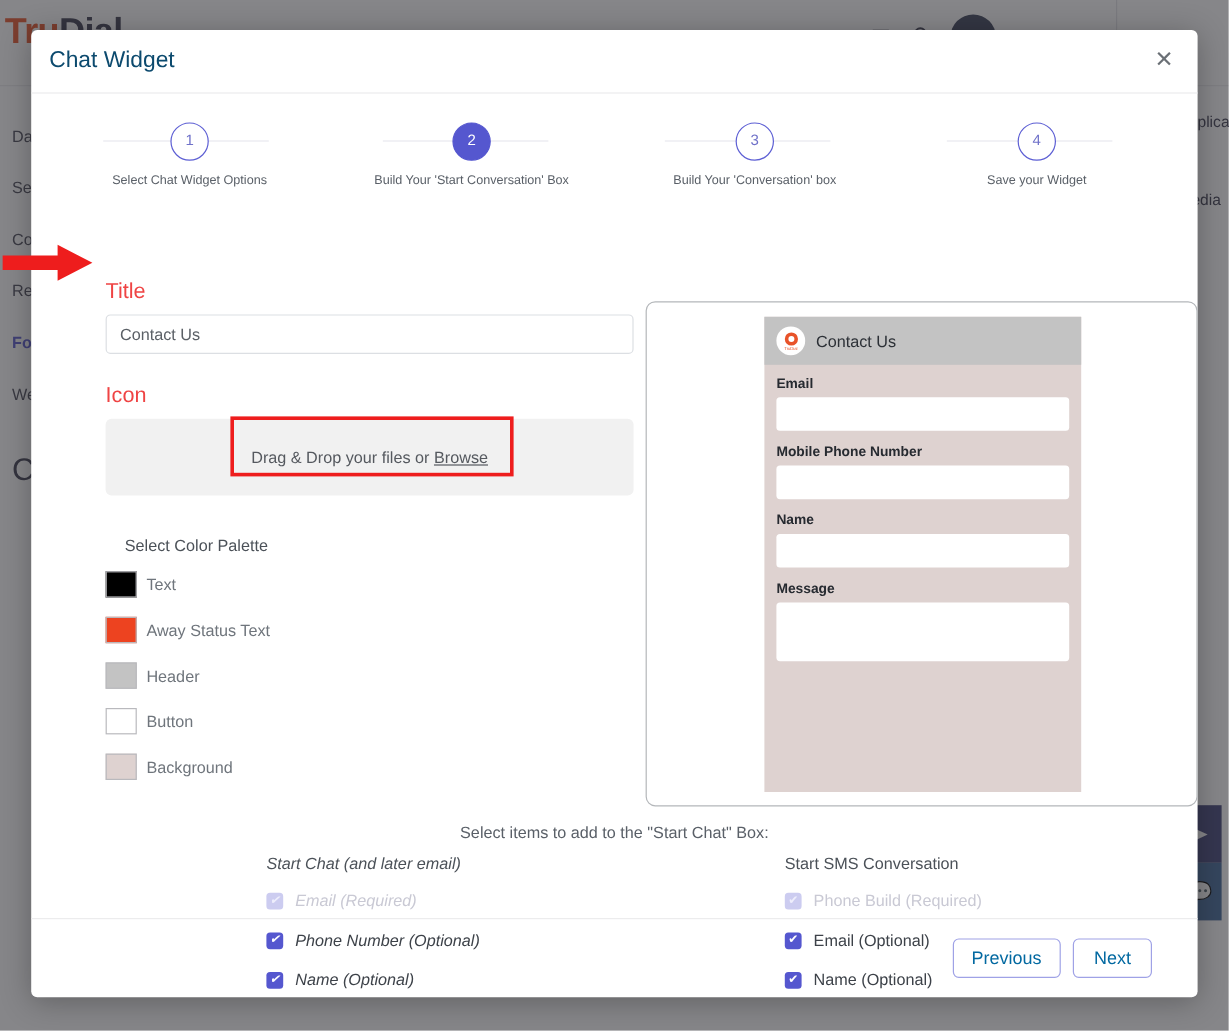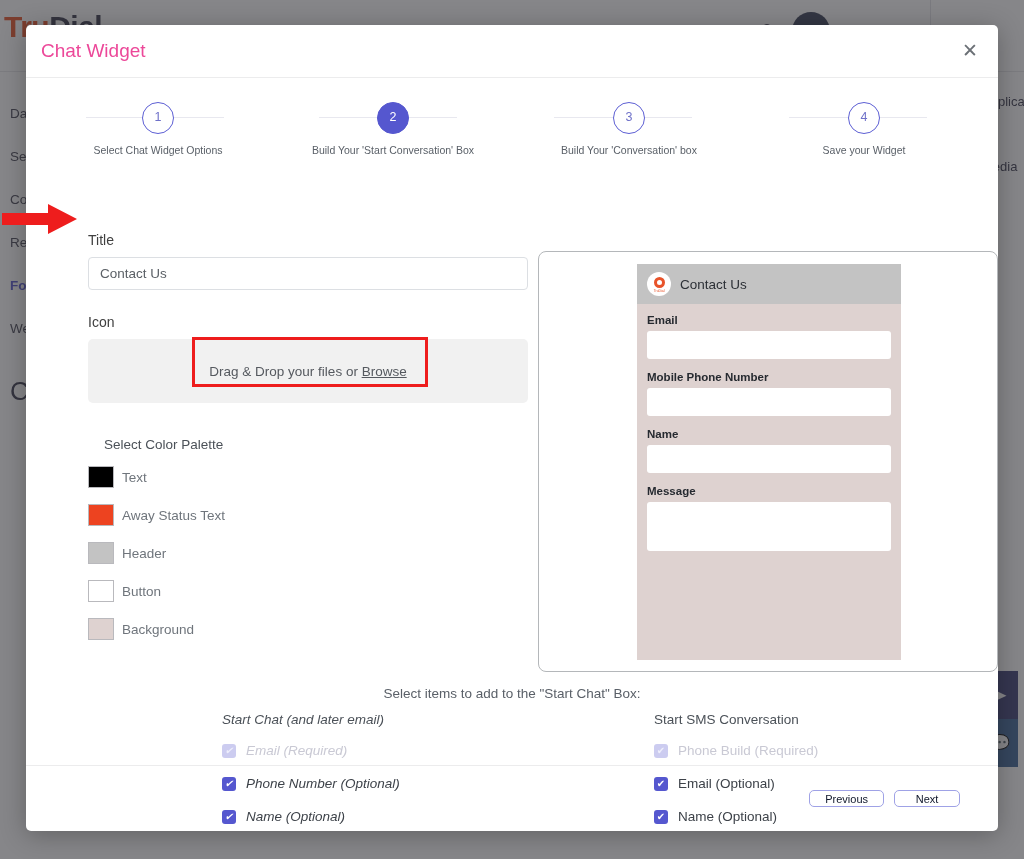--- a/index.html
+++ b/index.html
@@ -81,21 +81,21 @@
     display:flex; flex-direction:column;
   }
   .modal-header {
     height:53px; flex:0 0 53px;
     border-bottom:1px solid #ececed;
     display:flex; align-items:center;
     padding:0 22px 0 15px;
     position:relative;
   }
   .modal-title {
-    font-size:19px; color:#ec4899; font-weight:400;
+    font-size:19px; color:#0c4a6e; font-weight:400;
   }
   .modal-close {
     position:absolute; right:20px; top:16px;
     font-size:19px; color:#6b7076; line-height:1;
     cursor:pointer; font-weight:300;
   }
 
   .modal-body {
     flex:1 1 auto; position:relative;
     padding:0;
@@ -122,21 +122,21 @@
     margin-top:10px; font-size:10.5px; color:#5a6068;
     white-space:nowrap;
   }
   .step-line {
     position:absolute; top:15px; height:1px; background:#e8e8ef;
   }
 
   
   .form-col { position:absolute; left:62px; top:154px; width:440px; }
   .field-label {
-    font-size:14px; color:#404040; margin-bottom:9px;
+    font-size:18px; color:#ef4444; margin-bottom:9px;
   }
   .text-input {
     width:440px; height:33px;
     border:1px solid #dcdfe3; border-radius:4px;
     padding:0 11px;
     font-size:13.5px; color:#5b6066;
     font-family:"Liberation Sans", sans-serif;
     background:#fff; outline:none;
   }
   .spacer-22 { height:24px; }
@@ -238,24 +238,24 @@
   .chk-row.disabled .chk-lbl { color:#c9c9d4; }
 
   
   .modal-footer {
     flex:0 0 66px; height:66px;
     border-top:1px solid #ececed;
     display:flex; align-items:center; justify-content:flex-end;
     gap:10px; padding-right:38px;
   }
   .btn {
-    height:17px; min-width:66px; padding:0 15px;
+    height:33px; min-width:66px; padding:0 15px;
     border:1px solid #9fa2e6; border-radius:5px;
-    background:#ffffff; color:#0f172a;
-    font-size:11px;
+    background:#ffffff; color:#0369a1;
+    font-size:15px;
     font-family:"Liberation Sans", sans-serif;
     display:flex; align-items:center; justify-content:center;
     cursor:pointer;
   }
 
   
   .arrow {
     position:absolute; left:2px; top:203px;
     width:76px; height:32px; z-index:40;
   }

